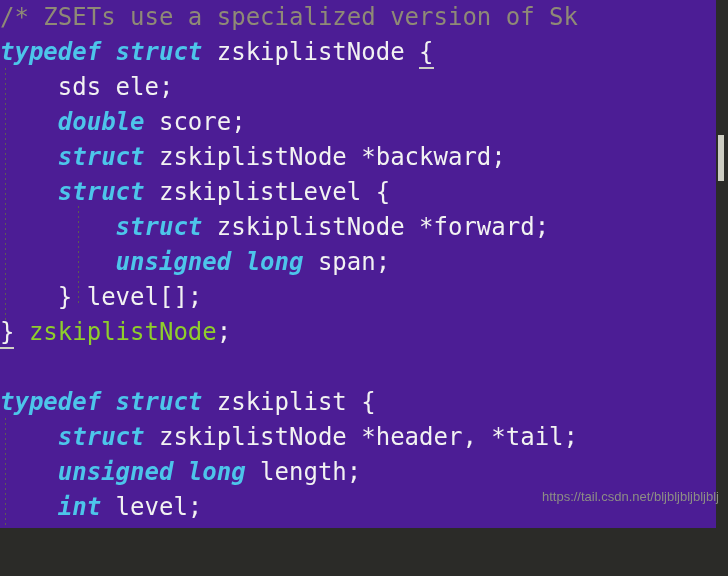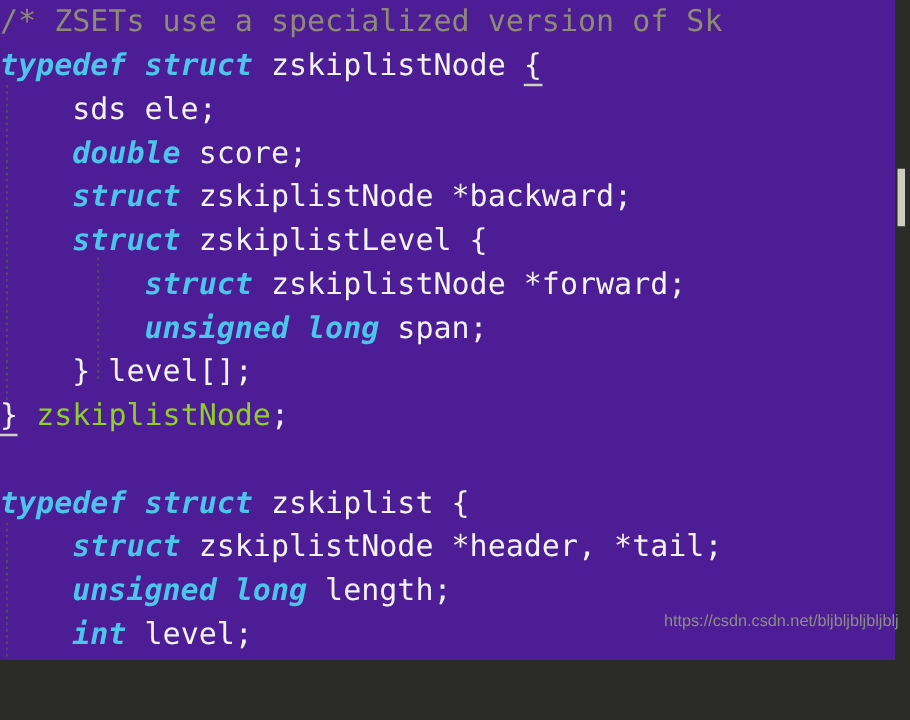--- a/index.html
+++ b/index.html
@@ -125,15 +125,15 @@
       <div class="guide" style="left: 78px; top: 206px; height: 100px;"></div>
       <div class="guide" style="left: 5px; top: 418px; height: 140px;"></div>
     </div>
 
   <div id="code"><div class="line"><span class="cmt">/* ZSETs use a specialized version of Sk</span></div><div class="line"><span class="kw">typedef struct</span><span class="pln"> zskiplistNode </span><span class="brace-match">{</span></div><div class="line"><span class="pln">    sds ele;</span></div><div class="line"><span class="pln">    </span><span class="kw">double</span><span class="pln"> score;</span></div><div class="line"><span class="pln">    </span><span class="kw">struct</span><span class="pln"> zskiplistNode *backward;</span></div><div class="line"><span class="pln">    </span><span class="kw">struct</span><span class="pln"> zskiplistLevel {</span></div><div class="line"><span class="pln">        </span><span class="kw">struct</span><span class="pln"> zskiplistNode *forward;</span></div><div class="line"><span class="pln">        </span><span class="kw">unsigned long</span><span class="pln"> span;</span></div><div class="line"><span class="pln">    } level[];</span></div><div class="line"><span class="brace-match">}</span><span class="pln"> </span><span class="typ">zskiplistNode</span><span class="pln">;</span></div><div class="line">&nbsp;</div><div class="line"><span class="kw">typedef struct</span><span class="pln"> zskiplist {</span></div><div class="line"><span class="pln">    </span><span class="kw">struct</span><span class="pln"> zskiplistNode *header, *tail;</span></div><div class="line"><span class="pln">    </span><span class="kw">unsigned long</span><span class="pln"> length;</span></div><div class="line"><span class="pln">    </span><span class="kw">int</span><span class="pln"> level;</span></div><div class="line"><span class="pln">}</span><span class="pln"> </span><span class="typ">zskiplist</span><span class="pln">;</span></div></div>
 
   <div id="scroll-track">
     <div id="scroll-thumb" style="top: 135px; height: 46px;"></div>
   </div>
 
-  <div id="watermark">https://csdn.csdn.net/bljbljbljbljblj</div>
+  <div id="watermark">https://tail.csdn.net/bljbljbljbljblj</div>
 
 </div>
 
 </body></html>

